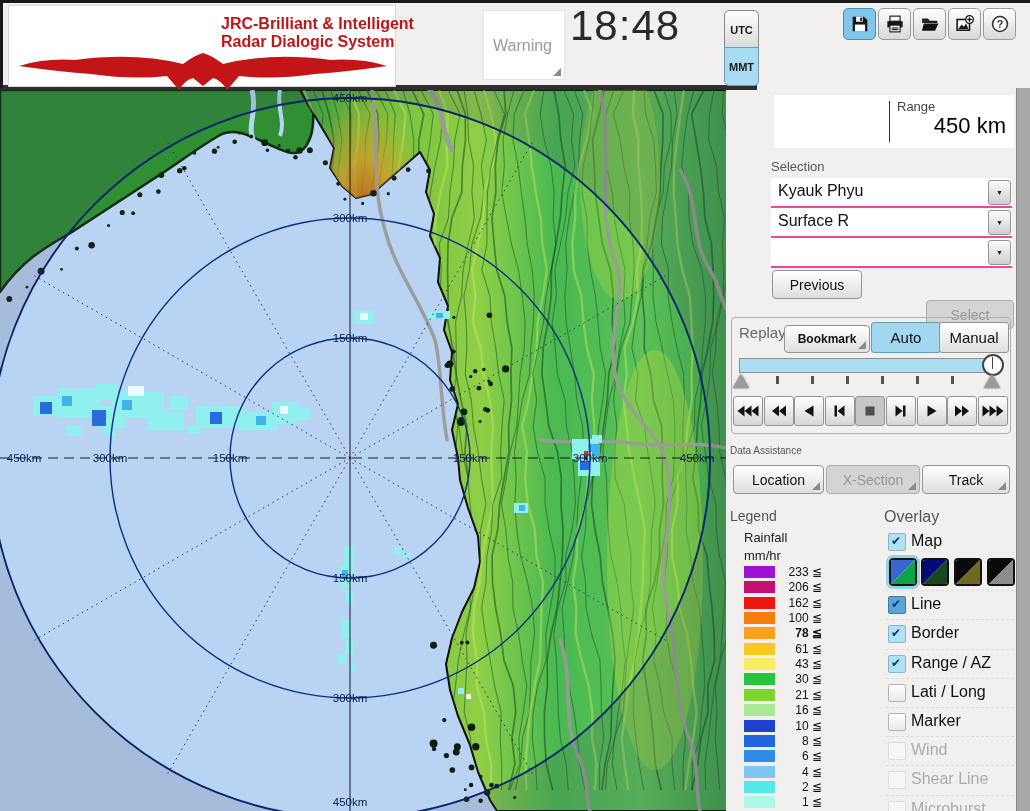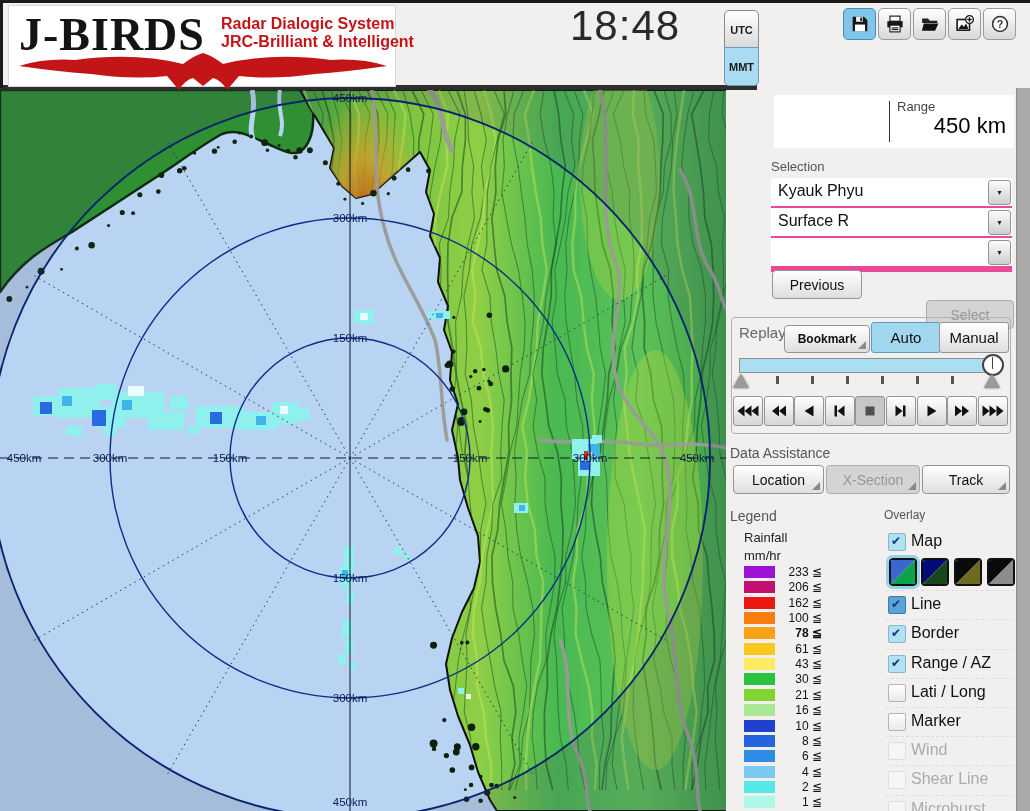--- a/index.html
+++ b/index.html
@@ -32,21 +32,21 @@
   #panel-divider{left:762px;top:46px;width:252px;height:1px;background:#9c9c9c;}
   #gray-strip{left:1016px;top:44px;width:14px;height:767px;background:#a9a9a9;border-left:1px solid #8c8c8c;border-radius:10px 0 0 0;}
   #station-field{left:773px;top:52px;width:240px;height:34px;background:#fff;}
   #station-name{left:8px;top:5px;font-size:20px;color:#111;}
   #range-card{left:774px;top:95px;width:240px;height:53px;background:#fff;}
   #range-vline{left:115px;top:6px;width:1px;height:41px;background:#333;}
   #range-label{left:123px;top:4px;font-size:13px;color:#444;}
   #range-value{right:8px;top:18px;font-size:22px;color:#000;}
   .small-label{font-size:13px;color:#555;}
   #selection-label{left:771px;top:159px;}
-  .sel-row{left:771px;width:241px;height:28px;background:#fff;border-bottom:6px solid #ec4899;}
+  .sel-row{left:771px;width:241px;height:28px;background:#fff;border-bottom:2px solid #ec4899;}
   .sel-row .val{position:absolute;left:7px;top:4px;font-size:16px;color:#111;}
   .dd-btn{position:absolute;right:1px;top:2px;width:21px;height:23px;border:1px solid #949494;border-radius:3px;
           background:linear-gradient(#fbfbfb,#cfcfcf);display:flex;align-items:center;justify-content:center;}
   .dd-btn::after{content:"▼";font-size:7px;color:#222;}
   .btn{border:1px solid #949494;border-radius:4px;background:linear-gradient(#ffffff,#dedede);
        display:flex;align-items:center;justify-content:center;font-size:14px;color:#111;}
   .btn.disabled{background:#d4d4d2;color:#979797;border-color:#adadad;}
   #previous-btn{left:772px;top:270px;width:88px;height:27px;}
   #select-btn{left:926px;top:270px;width:86px;height:27px;margin-top:30px;}
   
@@ -57,31 +57,31 @@
   #manual-btn{left:939px;top:322px;width:68px;height:29px;font-size:15px;border-radius:3px;}
   #replay-track{left:739px;top:358px;width:260px;height:13px;background:#a9dff0;border:1px solid #8e8e8e;}
   #replay-handle{left:982px;top:354px;width:18px;height:18px;border:2px solid #444;border-radius:50%;background:#fff;}
   #replay-handle::after{content:"";position:absolute;left:8px;top:1px;width:1px;height:12px;background:#444;}
   .end-tri{width:0;height:0;border-left:8px solid transparent;border-right:8px solid transparent;border-bottom:14px solid #9a9a9a;filter:drop-shadow(0 0 1px #666);}
   .tick{width:3px;height:8px;background:#555;top:376px;}
   .pb-btn{top:396px;width:28px;height:28px;border:1px solid #949494;border-radius:3px;background:linear-gradient(#ffffff,#d6d6d6);
           display:flex;align-items:center;justify-content:center;}
   .pb-btn.pressed{background:#c7c7c7;}
   
-  #da-label{left:730px;top:445px;font-size:14px;color:#555;}
+  #da-label{left:730px;top:445px;font-size:10px;color:#555;}
   .da-btn{top:465px;height:27px;font-size:14px;position:absolute;}
   
   #legend-label{left:730px;top:508px;font-size:14px;color:#555;}
   #legend-unit1{left:744px;top:530px;font-size:13px;color:#222;}
   #legend-unit2{left:744px;top:548px;font-size:13px;color:#222;}
   .leg-row{left:744px;width:84px;height:13px;}
   .leg-swatch{position:absolute;left:0;top:0;width:31px;height:12px;}
   .leg-val{position:absolute;left:34px;top:-1px;width:44px;text-align:right;font-size:12px;color:#111;}
   
-  #overlay-label{left:884px;top:508px;font-size:12px;color:#555;}
+  #overlay-label{left:884px;top:508px;font-size:16px;color:#555;}
   .ov-row{left:888px;width:126px;height:24px;}
   .ov-sep{left:886px;width:128px;height:0;border-top:1px dashed #dcdcda;}
   .cb{position:absolute;left:0;top:2px;width:16px;height:16px;border:1px solid #b4b4b4;border-radius:2px;background:linear-gradient(#fff,#e9e9e9);}
   .cb.checked{background:#b0e2f1;border-color:#85b6c9;}
   .cb.checked.dark{background:#5aa4d6;border-color:#3c7ba8;}
   .cb.checked::after{content:"✔";position:absolute;left:2px;top:0px;font-size:12px;color:#16357e;}
   .cb.disabled{background:#f6f6f5;border-color:#dddddd;}
   .ov-lab{position:absolute;left:23px;top:1px;font-size:16px;color:#111;}
   .ov-lab.disabled{color:#ababab;}
   .map-swatch{position:absolute;top:2px;width:24px;height:24px;border-radius:4px;overflow:hidden;border:2px solid #111;}
@@ -639,30 +639,32 @@
       <div class="abs ov-sep" style="top: 794.6px;"></div>
       <div class="abs ov-row" style="top: 798.6px;">
         <div class="cb disabled" style=""></div>
         <div class="ov-lab disabled" style="">Microburst</div>
       </div>
     </div>
 
   <div id="header" class="abs"></div>
   <div id="header-underline" class="abs"></div>
   <div id="logo-box" class="abs">
-    <div id="logo-title" class="abs">J-BIRDS</div>
     <div id="logo-sub" class="abs">
+      <div>JRC-Brilliant &amp; Intelligent</div>
       <div>Radar  Dialogic  System</div>
-      <div>JRC-Brilliant &amp; Intelligent</div>
     </div>
     <svg id="logo-eagle" class="abs" width="376" height="40" viewBox="0 0 376 40">
       <path d="M4 16 Q 30 8 60 10 Q 120 2 168 14 Q 180 5 188 3 Q 196 5 208 14 Q 256 2 316 10 Q 346 8 372 16
                Q 330 22 300 24 Q 258 30 224 26 L 212 40 Q 206 30 198 28 L 188 36 L 178 28 Q 170 30 164 40
                L 152 26 Q 118 30 76 24 Q 46 22 4 16 Z" fill="#c31518"></path>
     </svg>
+  </div>
+  <div id="warning-btn" class="abs fold">
+    <span>Warning</span>
   </div>
   <div id="clock-time" class="abs">18:48</div>
   <div id="tz-utc" class="abs tz-btn">UTC</div>
   <div id="tz-mmt" class="abs tz-btn">MMT</div>
 
   <div class="abs tool-btn active" style="left:843px;">
     <svg width="18" height="18" viewBox="0 0 16 16">
       <path d="M1.5 1.5 h10 l3 3 v10 h-13 z" fill="#161616"></path>
       <rect x="4.5" y="1.5" width="6" height="4.5" fill="#e8f4fa"></rect>
         <rect x="8.2" y="2.3" width="1.6" height="3" fill="#161616"></rect>

